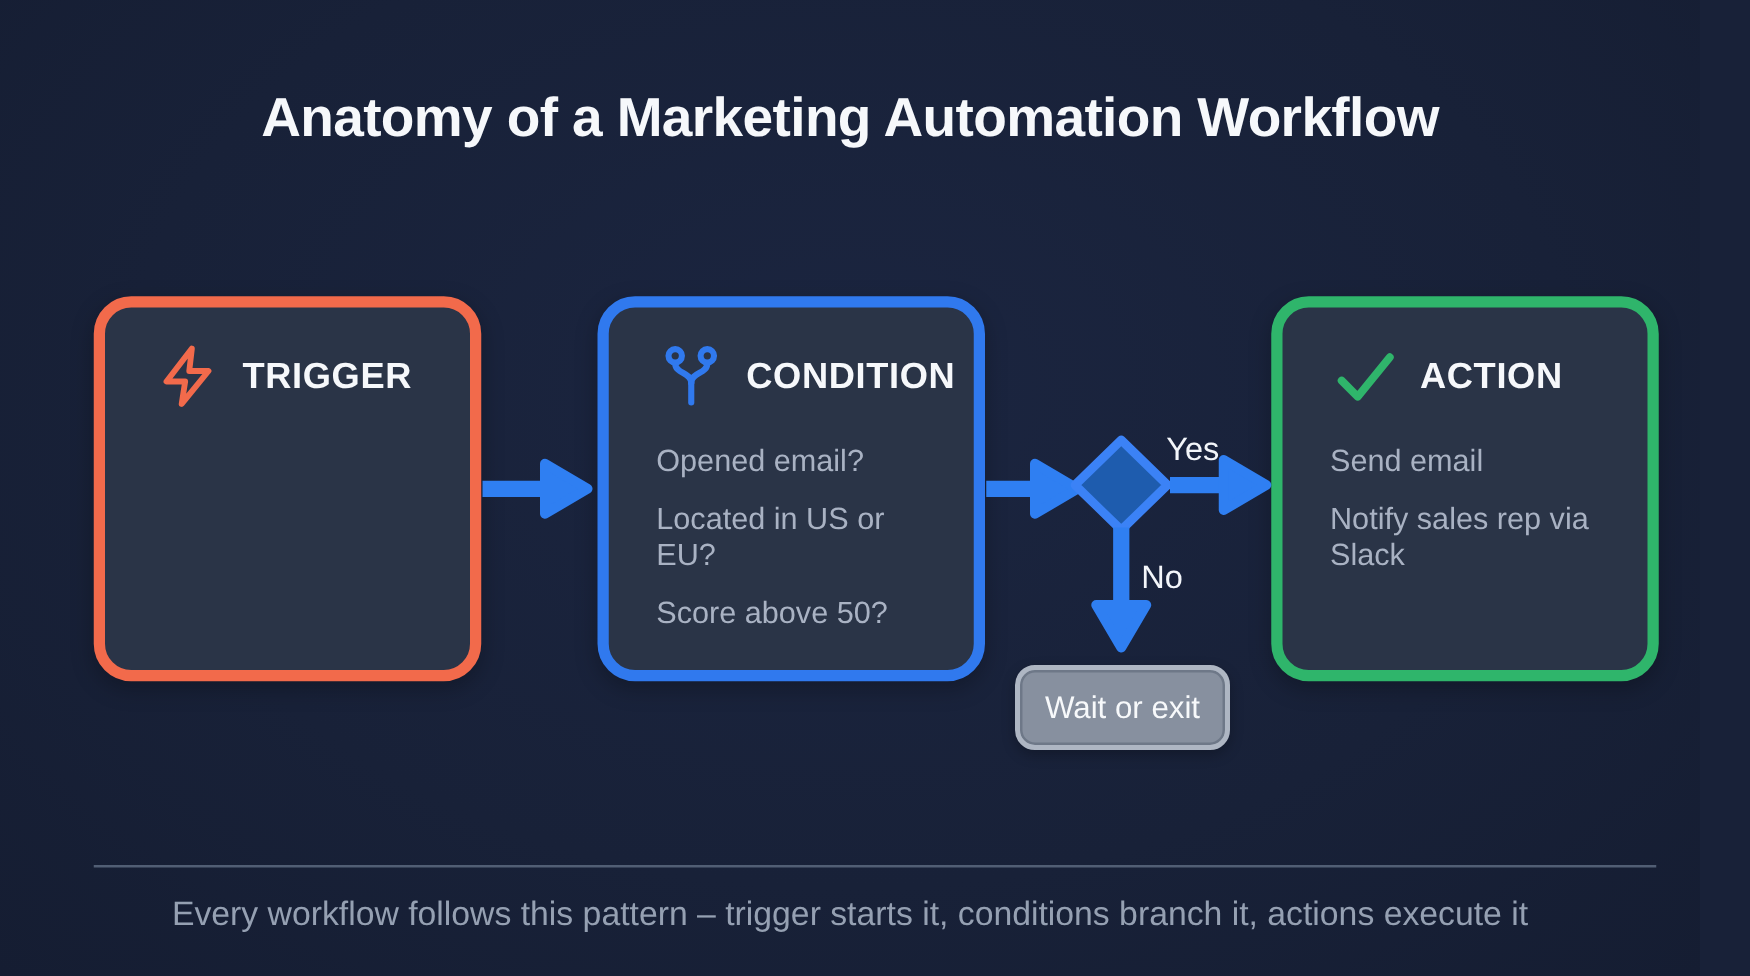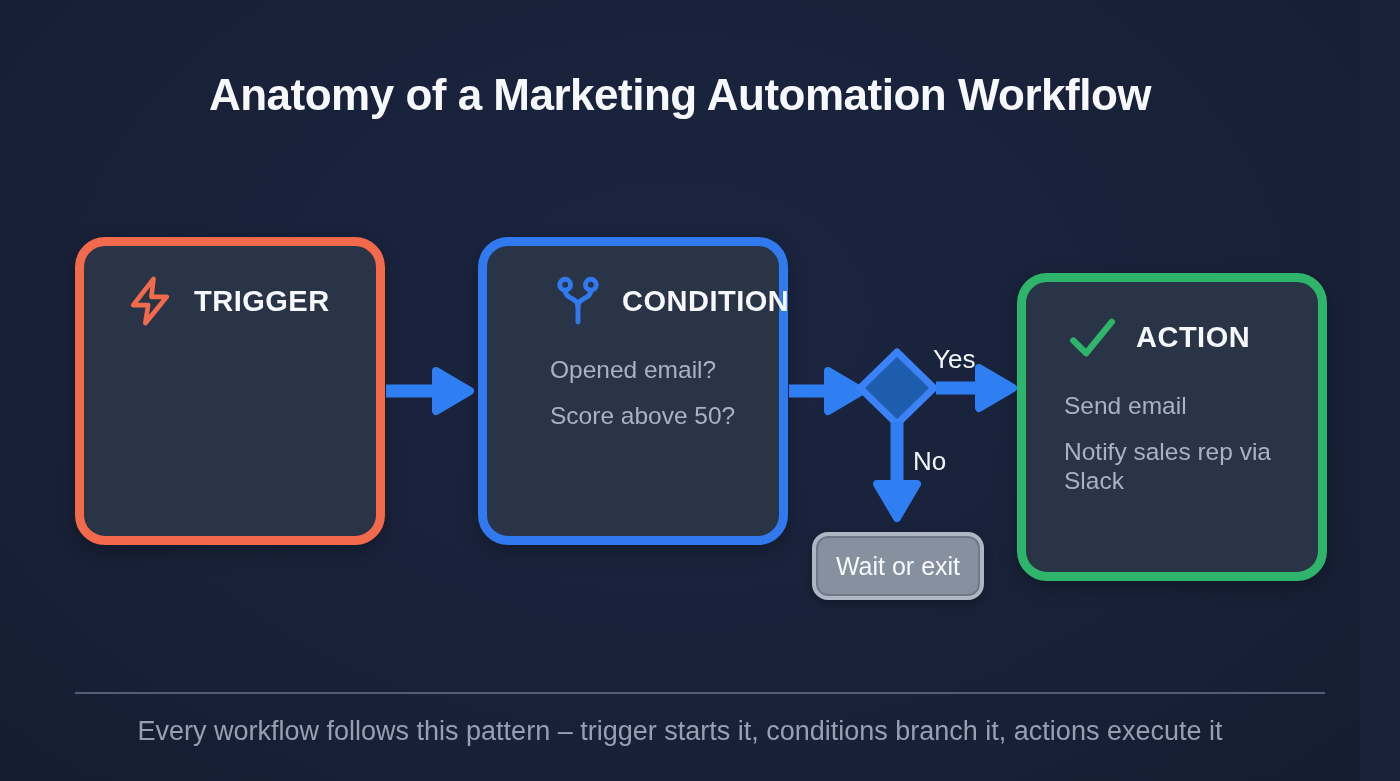--- a/index.html
+++ b/index.html
@@ -30,22 +30,22 @@
     position: absolute;
     top: 237px;
     width: 310px;
     height: 308px;
     border-radius: 30px;
     background: #2a3447;
     border: 9px solid #888;
     box-shadow: 0 6px 18px rgba(0,0,0,0.25);
   }
   .card.trigger   { left: 75px;   border-color: #f26a4b; }
-  .card.condition { left: 478px;  border-color: #3079ee; padding-left: 25px; }
-  .card.action    { left: 1017px; border-color: #2fb56b; margin-top: 36px; }
+  .card.condition { left: 478px;  border-color: #3079ee; }
+  .card.action    { left: 1017px; border-color: #2fb56b; }
   .card-header {
     display: flex;
     align-items: center;
     gap: 16px;
     padding: 24px 0 0 38px;
     height: 86px;
   }
   .card-icon { width: 56px; height: 60px; display: flex; align-items: center; justify-content: center; }
   .card-icon svg { width: 56px; height: 60px; }
   .card-title {
@@ -134,20 +134,21 @@
           <circle cx="17.5" cy="5" r="2.3"></circle>
           <path d="M6.5 7.6 C6.5 11.2 12 10.6 12 14.2"></path>
           <path d="M17.5 7.6 C17.5 11.2 12 10.6 12 14.2"></path>
           <path d="M12 14.2 L12 21"></path>
         </svg>
       </span>
       <span class="card-title">CONDITION</span>
     </div>
     <ul class="card-list">
       <li>Opened email?</li>
+      <li>Located in US or EU?</li>
       <li>Score above 50?</li>
     </ul>
   </div>
 
   <div class="card action">
     <div class="card-header">
       <span class="card-icon">
         <svg viewBox="0 0 24 24" fill="none" stroke="#2fb56b" stroke-width="2.7" stroke-linecap="round" stroke-linejoin="round">
           <path d="M4 13.5 L9.5 19 L20.5 5.5"></path>
         </svg>

